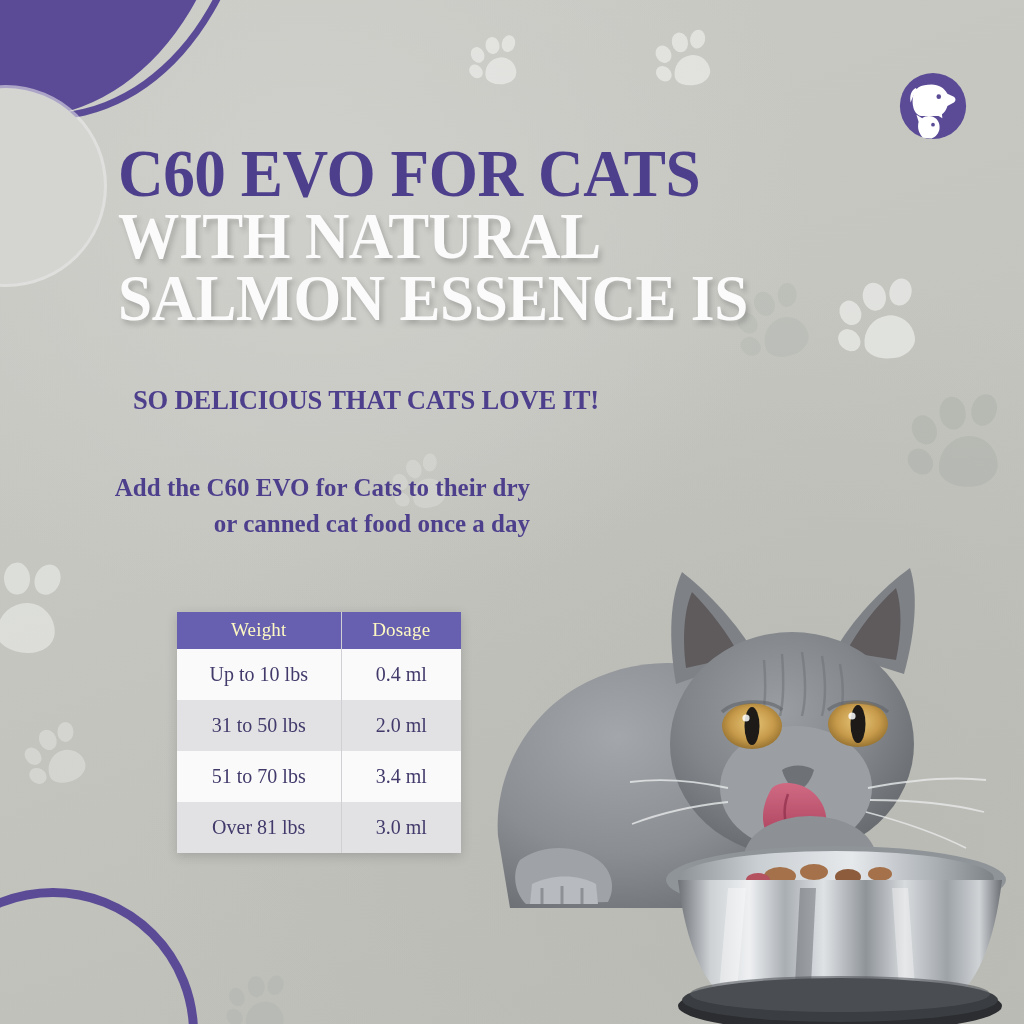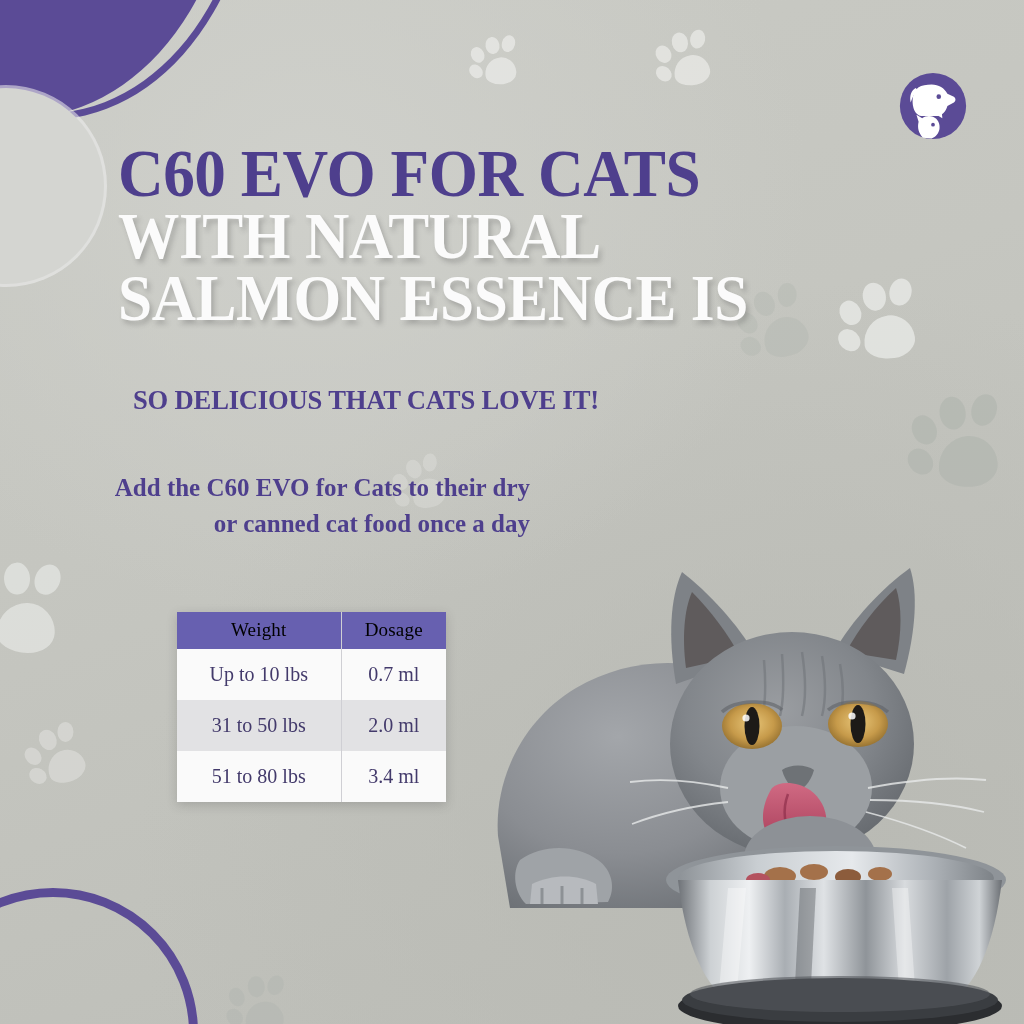--- a/index.html
+++ b/index.html
@@ -92,33 +92,33 @@
   }
 
   
   .table{
     position:absolute;left:177px;top:612px;width:269px;
     border-collapse:collapse;
     box-shadow:0 3px 10px rgba(60,60,60,.22);
     table-layout:fixed;
   }
   .table th{
-    background:#6760b0;color:#000000;
+    background:#6760b0;color:#fef9c3;
     font-size:19px;font-weight:400;padding:7px 0 8px;
     letter-spacing:.2px;
     margin-left:44px;
   }
   .table td{
     font-size:20px;color:#433a6b;font-weight:400;
     padding:14px 0;text-align:center;
   }
   .table tbody tr:nth-child(odd) td{background:#fafafa;}
   .table tbody tr:nth-child(even) td{background:#e2e2e4;}
   .table td:first-child,.table th:first-child{width:164px;}
-  .table td:last-child,.table th:last-child{width:105px;border-left:1px solid #cfcfd4;}
+  .table td:last-child,.table th:last-child{width:120px;border-left:1px solid #cfcfd4;}
   .table tbody tr:first-child td:last-child{border-left:1px solid #cfcfd4;}
 
   
   .photo{
     position:absolute;left:480px;top:488px;width:548px;height:540px;
   }
 </style>
 </head>
 <body>
 
@@ -223,29 +223,33 @@
   <table class="table">
     <thead>
       <tr>
         <th>Weight</th>
         <th>Dosage</th>
       </tr>
     </thead>
     <tbody>
       <tr>
         <td>Up to 10 lbs</td>
-        <td>0.7 ml</td>
+        <td>0.4 ml</td>
       </tr>
       <tr>
         <td>31 to 50 lbs</td>
         <td>2.0 ml</td>
       </tr>
       <tr>
-        <td>51 to 80 lbs</td>
+        <td>51 to 70 lbs</td>
         <td>3.4 ml</td>
+      </tr>
+      <tr>
+        <td>Over 81 lbs</td>
+        <td>3.0 ml</td>
       </tr>
     </tbody>
   </table>
 
   <div class="photo">
     <svg viewBox="0 0 548 540" width="548" height="540" aria-hidden="true">
       <defs>
         <radialGradient id="furA" cx="45%" cy="35%" r="70%">
           <stop offset="0%" stop-color="#9a9da1"></stop>
           <stop offset="55%" stop-color="#82868b"></stop>

